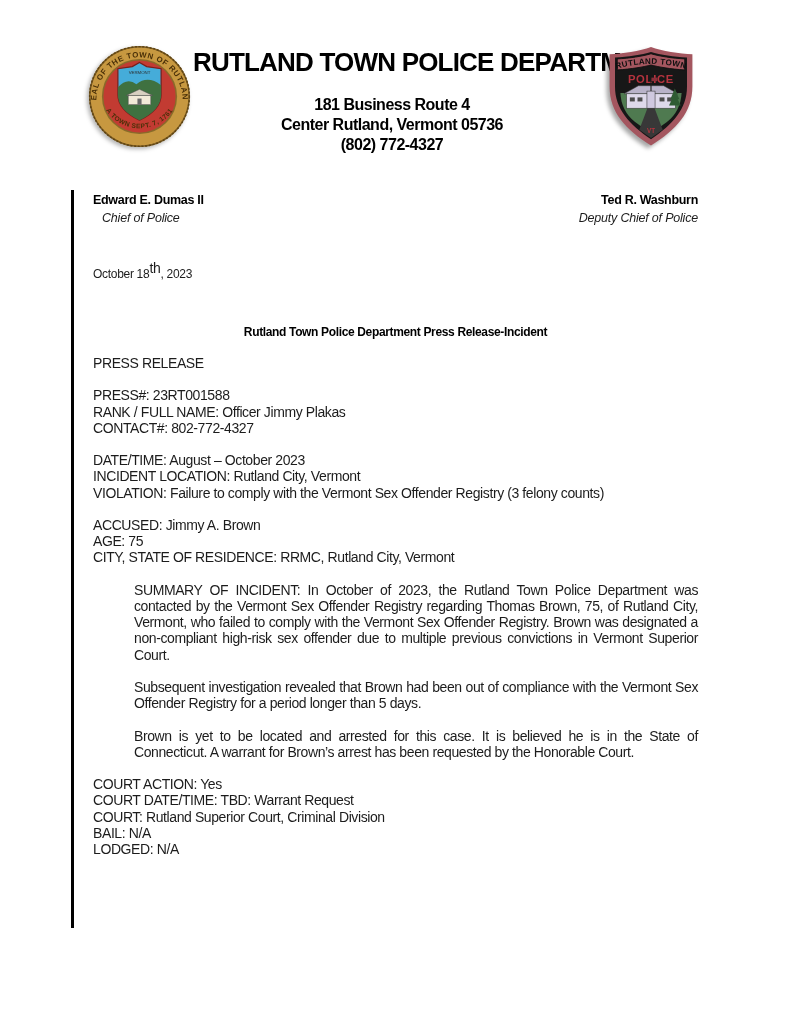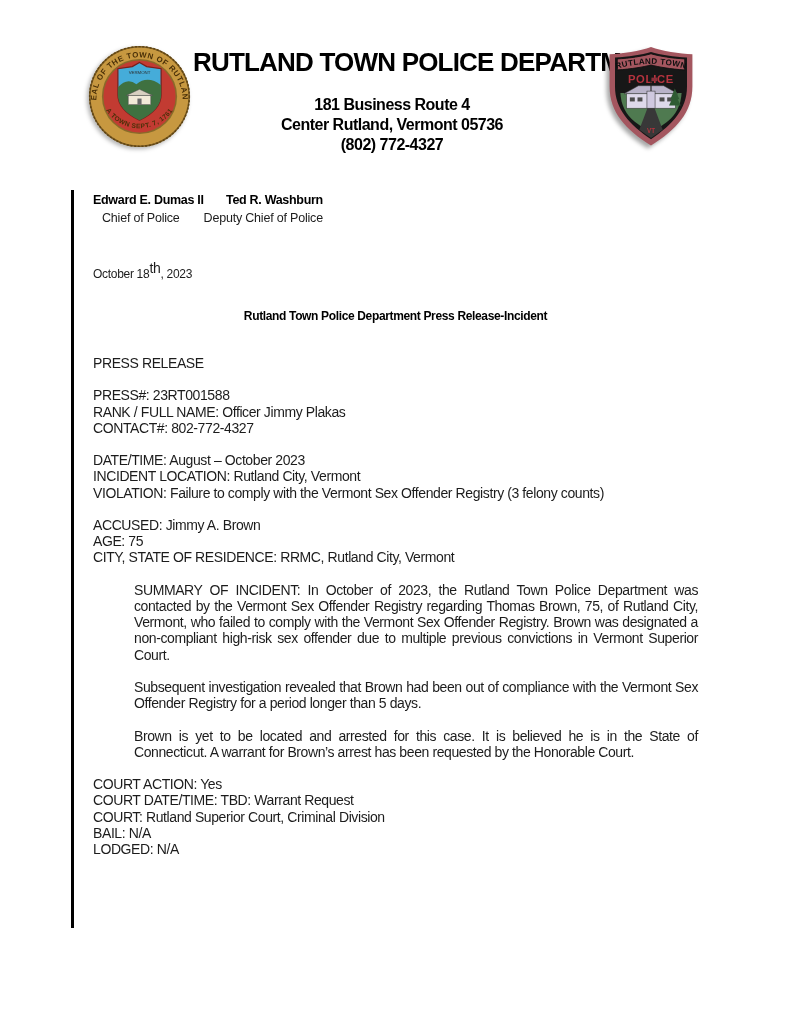--- a/index.html
+++ b/index.html
@@ -11,30 +11,30 @@
   .vline { position:absolute; left:71px; top:190px; width:2.5px; height:738px; background:#000; }
 
   
   .header-center { position:absolute; left:193px; top:47px; width:398px; text-align:center; }
   .dept-title { font-size:26px; font-weight:bold; letter-spacing:-0.8px; color:#000; white-space:nowrap; margin-bottom:17px; }
   .addr { font-size:16px; font-weight:bold; letter-spacing:-0.5px; line-height:20px; color:#000; }
   .seal-svg  { position:absolute; left:88px;  top:45px; width:103px; height:103px; filter:drop-shadow(-2px 2px 2px rgba(0,0,0,0.30)); }
   .patch-svg { position:absolute; left:606px; top:45px; width:90px;  height:103px; filter:drop-shadow(-3px 3px 2px rgba(0,0,0,0.35)); }
 
   
-  .officials { position:absolute; left:93px; top:192px; width:605px; display:flex; justify-content:flex-start; font-size:12.5px; line-height:16px; }
+  .officials { position:absolute; left:93px; top:192px; width:605px; display:flex; justify-content:space-between; font-size:12.5px; line-height:16px; }
   .off-name  { font-weight:bold; letter-spacing:-0.3px; color:#000; }
-  .off-title { letter-spacing:-0.2px; margin-top:2px; }
+  .off-title { font-style:italic; letter-spacing:-0.2px; margin-top:2px; }
   .off-left  .off-title { padding-left:9px; }
   .off-right { text-align:right; }
 
   .date-line { position:absolute; left:93px; top:260px; font-size:12px; letter-spacing:-0.3px; }
   .date-line sup { font-size:14px; vertical-align:super; }
 
-  .doc-title { position:absolute; left:93px; top:309px; width:605px; text-align:center; font-size:12px; font-weight:bold; letter-spacing:-0.35px; color:#000; }
+  .doc-title { position:absolute; left:93px; top:325px; width:605px; text-align:center; font-size:12px; font-weight:bold; letter-spacing:-0.35px; color:#000; }
 
   
   .body-col { position:absolute; left:93px; top:355px; width:605px; font-size:14px; line-height:16.2px; letter-spacing:-0.4px; }
   .block { margin-bottom:16.2px; }
   .para  { text-align:justify;margin-left:41px; }
   .body-col .block:last-child { margin-bottom:0; }
 </style>
 </head>
 <body>
 

